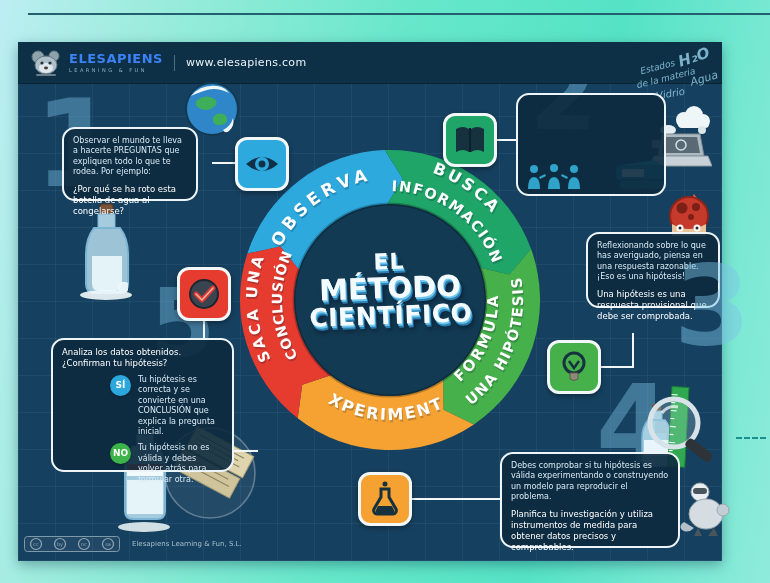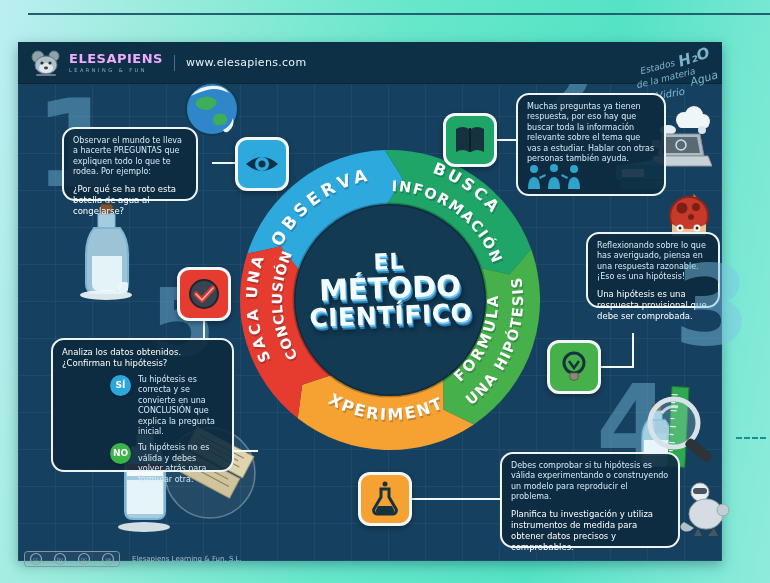--- a/index.html
+++ b/index.html
@@ -8,21 +8,21 @@
     background:linear-gradient(100deg,#bceef2 0%,#9becdc 18%,#66e7ca 48%,#55e3c5 72%,#8febdc 100%);}
   #topline{position:absolute;left:28px;top:13px;right:0;height:2px;background:#23606f;z-index:1;}
   #poster{position:absolute;left:18px;top:42px;width:704px;height:519px;z-index:0;
     background-color:#16405f;
     background-image:linear-gradient(rgba(140,190,225,.08) 1px,transparent 1px),
                      linear-gradient(90deg,rgba(140,190,225,.08) 1px,transparent 1px);
     background-size:37px 37px;box-shadow:0 4px 12px rgba(0,40,60,.35);}
   #poster-header{position:absolute;left:18px;top:42px;width:704px;height:42px;background:#0e3047;
     border-bottom:1px solid #0a2435;display:flex;align-items:center;z-index:2;padding-left:12px;box-sizing:border-box;}
   .brand-col{display:flex;flex-direction:column;margin-left:7px;}
-  .brand{font-size:13px;font-weight:800;color:#f0abfc;letter-spacing:.5px;line-height:1;}
+  .brand{font-size:13px;font-weight:800;color:#3b82f6;letter-spacing:.5px;line-height:1;}
   .brand-sub{font-size:5px;color:#8fb0c2;letter-spacing:2.5px;margin-top:2px;}
   .hdr-div{width:1px;height:16px;background:#46708c;margin:0 11px;}
   .hdr-url{font-size:11px;color:#e9f3f8;letter-spacing:.3px;}
 
   .num{position:absolute;color:#7cc5e8;font-weight:bold;line-height:.8;pointer-events:none;}
   #num1{left:34px;top:96px;font-size:122px;opacity:.40;z-index:1;}
   #num2{left:530px;top:58px;font-size:96px;opacity:.40;z-index:1;}
   #num3{left:674px;top:262px;font-size:110px;opacity:.45;z-index:6;}
   #num4{left:596px;top:382px;font-size:108px;opacity:.42;z-index:2;}
   #num5{left:150px;top:286px;font-size:94px;opacity:.40;z-index:1;}
@@ -69,21 +69,21 @@
   .deco{position:absolute;z-index:2;pointer-events:none;}
   .chalk{position:absolute;color:#8fcbe3;font-style:italic;z-index:2;opacity:.85;}
   #chalk-estados{left:640px;top:62px;font-size:9px;transform:rotate(-14deg);}
   #chalk-materia{left:636px;top:73px;font-size:9px;transform:rotate(-14deg);}
   #chalk-h2o{left:678px;top:48px;font-size:15px;transform:rotate(-18deg);font-weight:bold;}
   #chalk-agua{left:690px;top:72px;font-size:11px;transform:rotate(-16deg);}
   #chalk-vidrio{left:656px;top:88px;font-size:10px;transform:rotate(-10deg);}
 
   #dash-line{position:absolute;left:736px;top:437px;width:30px;border-top:2px dashed #1b8e8e;z-index:1;}
 
-  #cc-row{position:absolute;left:24px;top:551px;z-index:2;display:flex;align-items:center;}
+  #cc-row{position:absolute;left:24px;top:536px;z-index:2;display:flex;align-items:center;}
   #cc-credit{font-size:7px;color:#a8bfce;margin-left:12px;}
 </style>
 </head>
 <body>
 
 <div id="canvas">
   <div id="topline"></div>
   <div id="poster"></div>
 
   <div id="poster-header">
@@ -277,21 +277,20 @@
     <div class="t2">MÉTODO</div>
     <div class="t3">CIENTÍFICO</div>
   </div>
 
   <div class="card" id="card1">
     <p>Observar el mundo te lleva a hacerte PREGUNTAS que expliquen todo lo que te rodea. Por ejemplo:</p>
     <p class="em">¿Por qué se ha roto esta botella de agua al congelarse?</p>
   </div>
 
   <div class="card" id="card2">
-    <p>Muchas preguntas ya tienen respuesta, por eso hay que buscar toda la información relevante sobre el tema que vas a estudiar. Hablar con otras personas también ayuda.</p>
     <svg class="people" width="58" height="26" viewBox="0 0 58 26">
       <g fill="#2fa3c9">
         <circle cx="9" cy="6" r="4"></circle>
           <path d="M3 26 q0 -12 6 -12 q6 0 6 12z"></path>
         <path d="M14 14 l6 -3 l1 2 l-6 3z"></path>
         <circle cx="29" cy="5" r="4"></circle>
           <path d="M23 26 q0 -12 6 -12 q6 0 6 12z"></path>
         <circle cx="49" cy="6" r="4"></circle>
           <path d="M43 26 q0 -12 6 -12 q6 0 6 12z"></path>
         <path d="M43 14 l-6 -3 l-1 2 l6 3z"></path>

